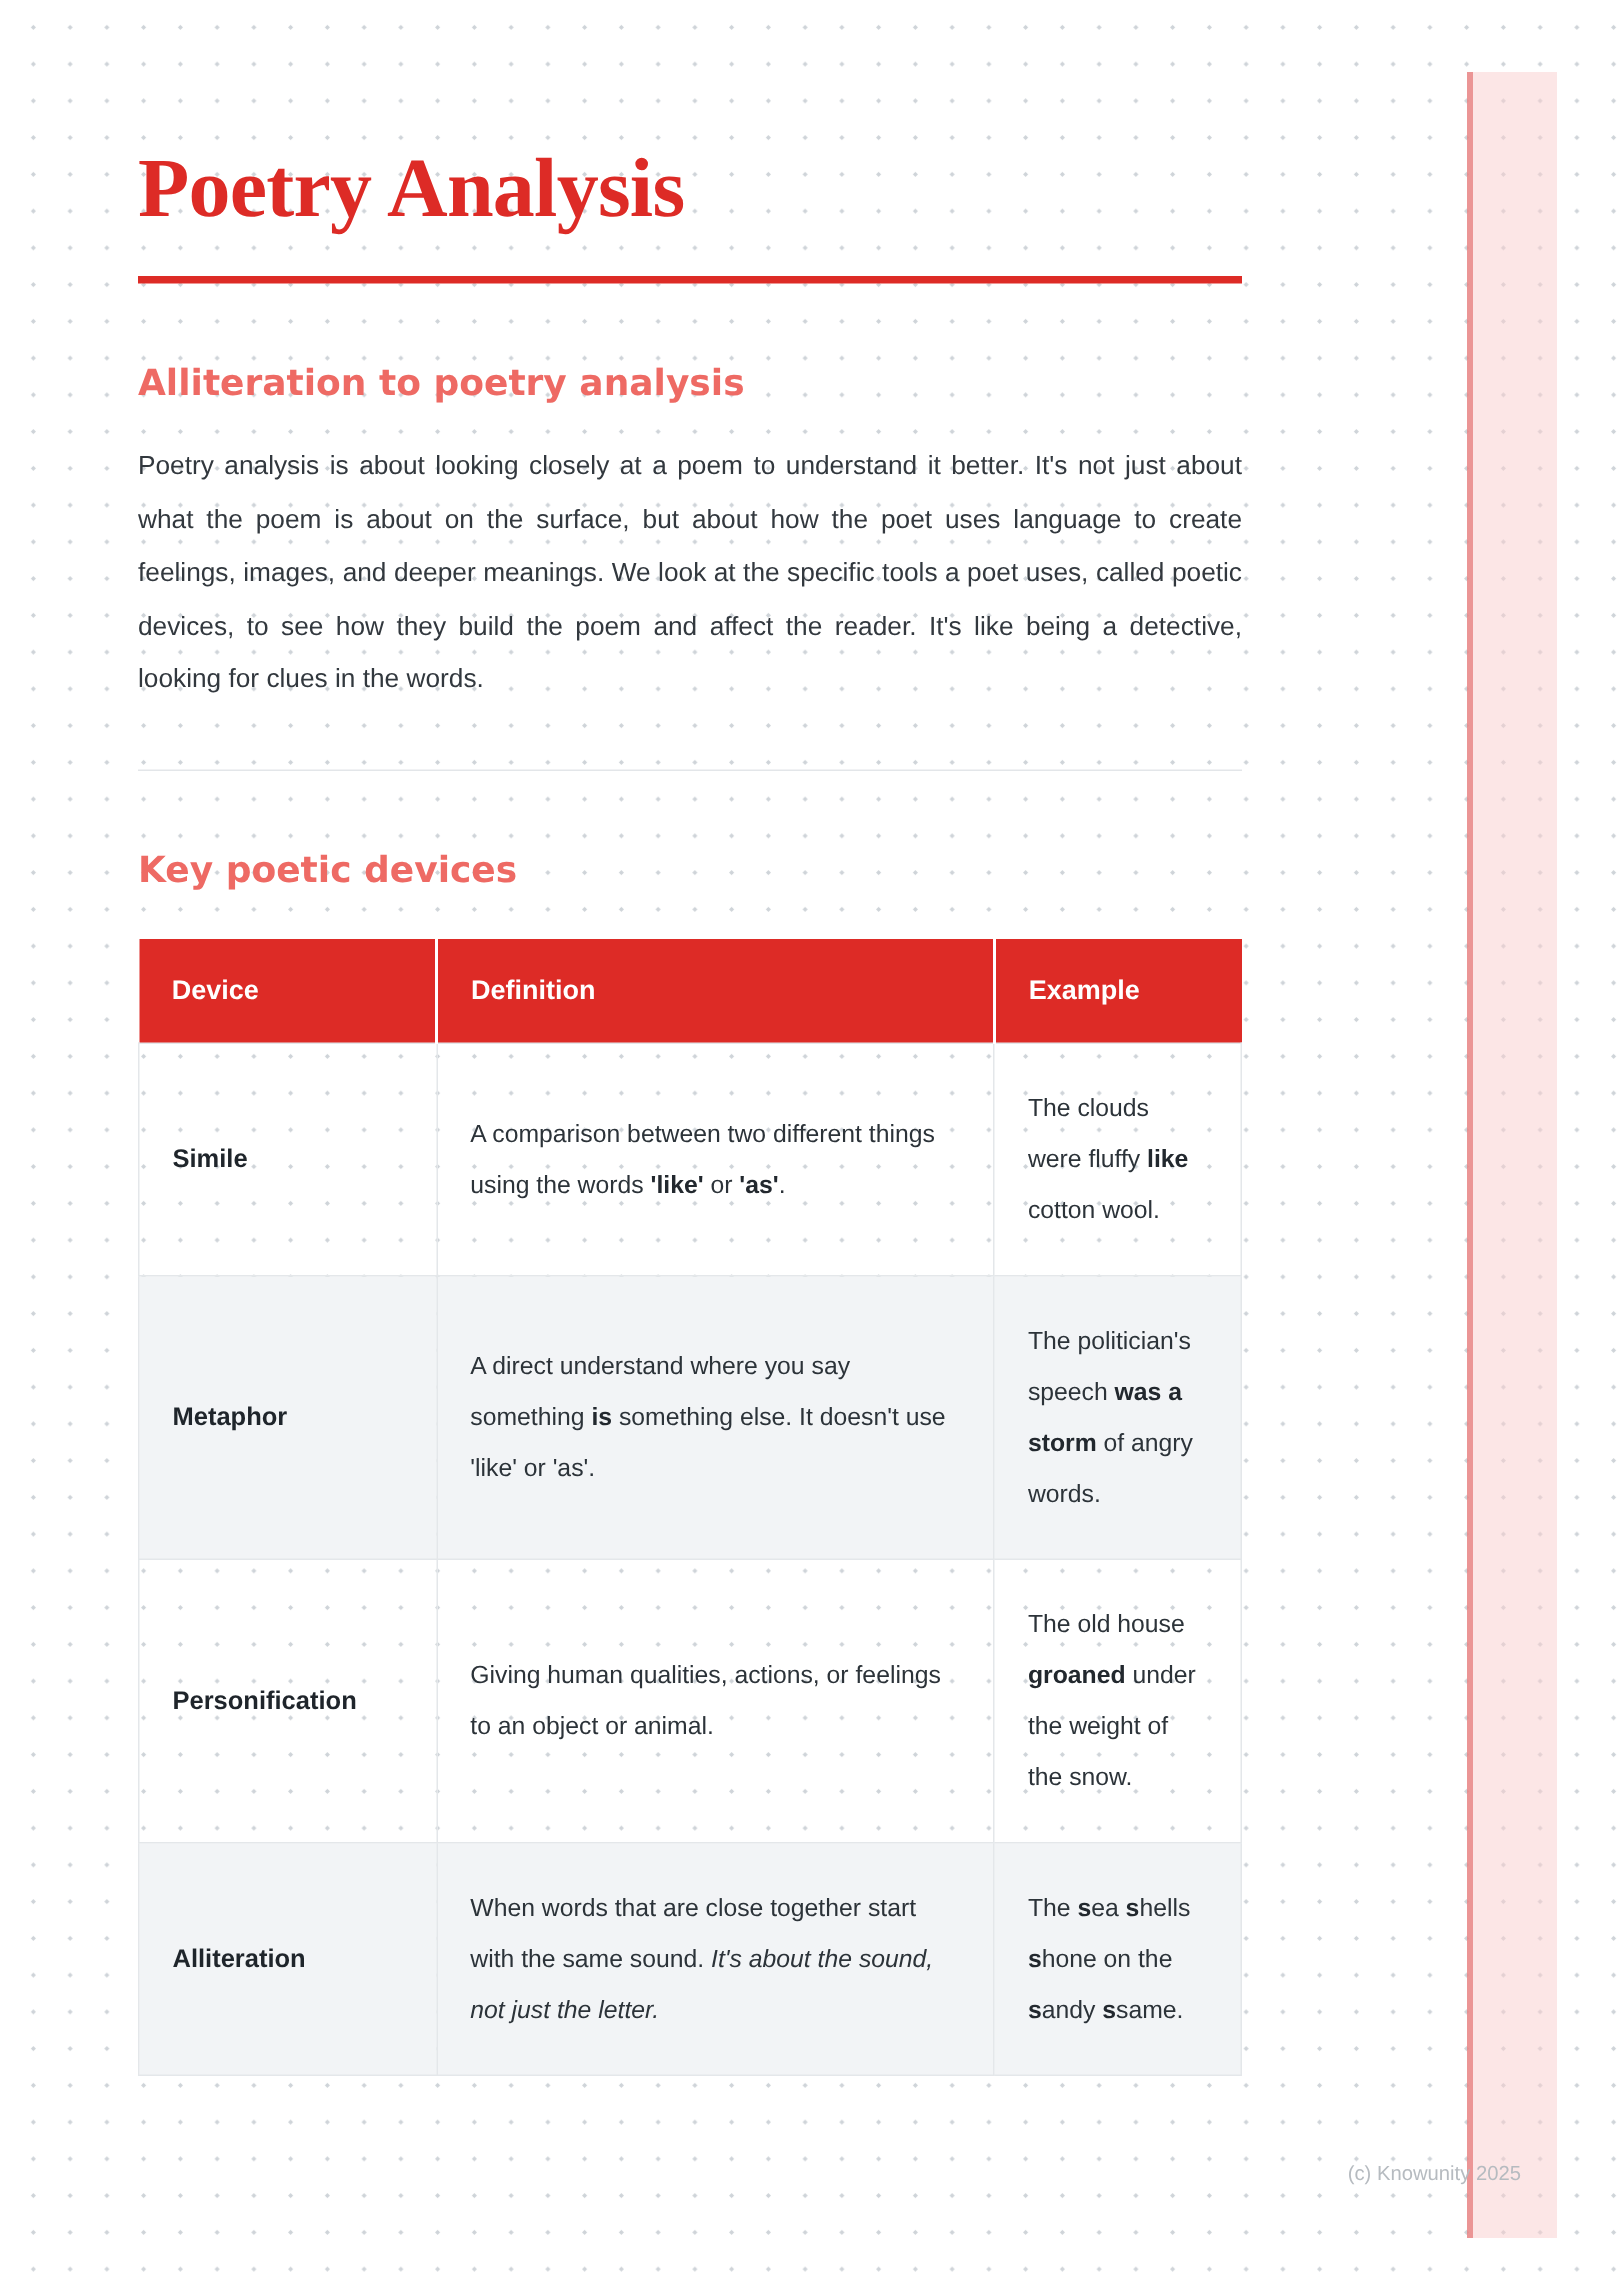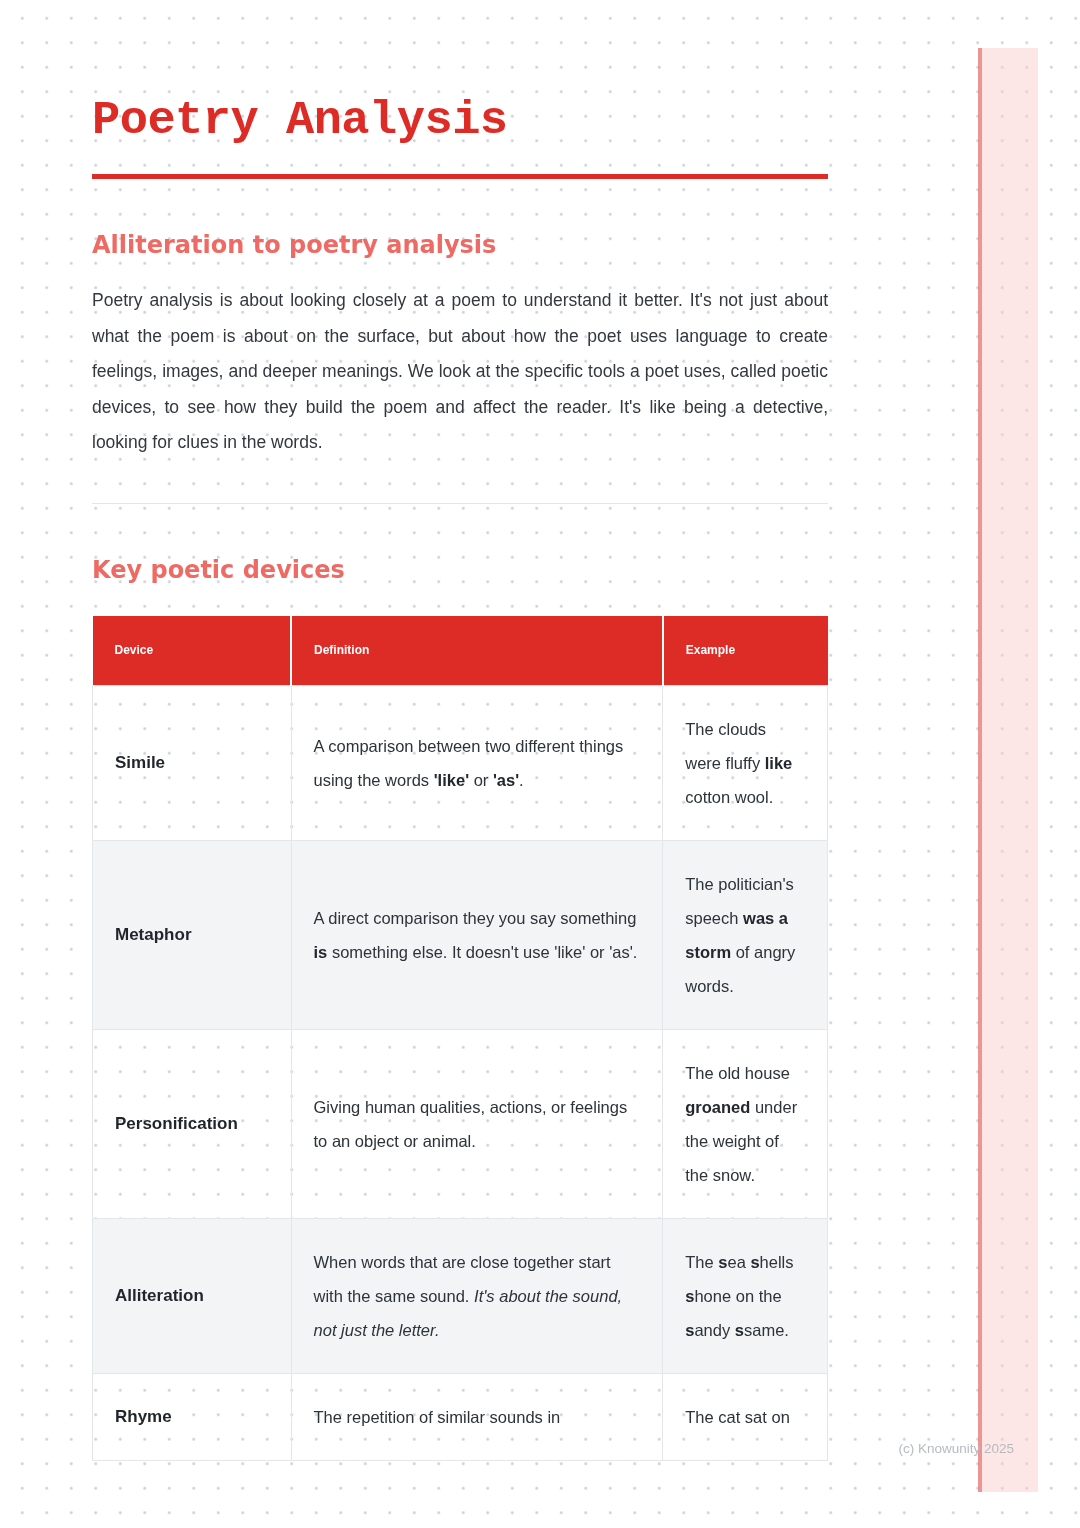--- a/index.html
+++ b/index.html
@@ -38,26 +38,26 @@
   }
   .content{
     position:absolute;
     left:92px;
     top:0;
     width:736px;
     z-index:2;
   }
   h1{
     margin:94px 0 0 0;
-    font-size:47px;
+    font-size:56px;
     line-height:1.15;
     font-weight:800;
     letter-spacing:-0.5px;
     color:var(--accent-red);
-    font-family:Liberation Mono, monospace;
+    font-family:Liberation Serif, serif;
   }
   .title-rule{
     height:5px;
     background:var(--accent-red);
     margin-top:26px;
     border:none;
   }
   h2{
     margin:52px 0 0 0;
     font-size:24px;
@@ -84,21 +84,21 @@
   table{
     margin-top:32px;
     width:736px;
     table-layout:fixed;
     border-collapse:collapse;
   }
   thead th{
     background:var(--table-header-bg);
     color:#ffffff;
     text-align:left;
-    font-size:12px;
+    font-size:18px;
     font-weight:700;
     height:70px;
     padding:0 22px;
     vertical-align:middle;
     border-right:2px solid #ffffff;
     margin-top:18px;
   }
   thead th:last-child{border-right:none;}
   thead th:nth-child(1){width:188px;}
   thead th:nth-child(2){width:352px;}
@@ -157,36 +157,31 @@
           </tr>
       </thead>
       <tbody>
           <tr>
             <td class="device-cell">Simile</td>
             <td class="definition-cell"><span>A comparison between two different things using the words </span><strong>'like'</strong><span> or </span><strong>'as'</strong><span>.</span></td>
             <td class="example-cell"><span>The clouds were fluffy </span><strong>like</strong><span> cotton wool.</span></td>
           </tr>
           <tr>
             <td class="device-cell">Metaphor</td>
-            <td class="definition-cell"><span>A direct comparison they you say something </span><strong>is</strong><span> something else. It doesn't use 'like' or 'as'.</span></td>
+            <td class="definition-cell"><span>A direct understand where you say something </span><strong>is</strong><span> something else. It doesn't use 'like' or 'as'.</span></td>
             <td class="example-cell"><span>The politician's speech </span><strong>was a storm</strong><span> of angry words.</span></td>
           </tr>
           <tr>
             <td class="device-cell">Personification</td>
             <td class="definition-cell"><span>Giving human qualities, actions, or feelings to an object or animal.</span></td>
             <td class="example-cell"><span>The old house </span><strong>groaned</strong><span> under the weight of the snow.</span></td>
           </tr>
           <tr>
             <td class="device-cell">Alliteration</td>
             <td class="definition-cell"><span>When words that are close together start with the same sound. </span><em>It's about the sound, not just the letter.</em></td>
             <td class="example-cell"><span>The </span><strong>s</strong><span>ea </span><strong>s</strong><span>hells </span><strong>s</strong><span>hone on the </span><strong>s</strong><span>andy </span><strong>s</strong><span>same.</span></td>
           </tr>
-          <tr>
-            <td class="device-cell">Rhyme</td>
-            <td class="definition-cell"><span>The repetition of similar sounds in</span></td>
-            <td class="example-cell"><span>The cat sat on</span></td>
-          </tr>
         </tbody>
     </table>
   </div>
 
   <div class="footer">(c) Knowunity 2025</div>
 </div>
 
 </body></html>

